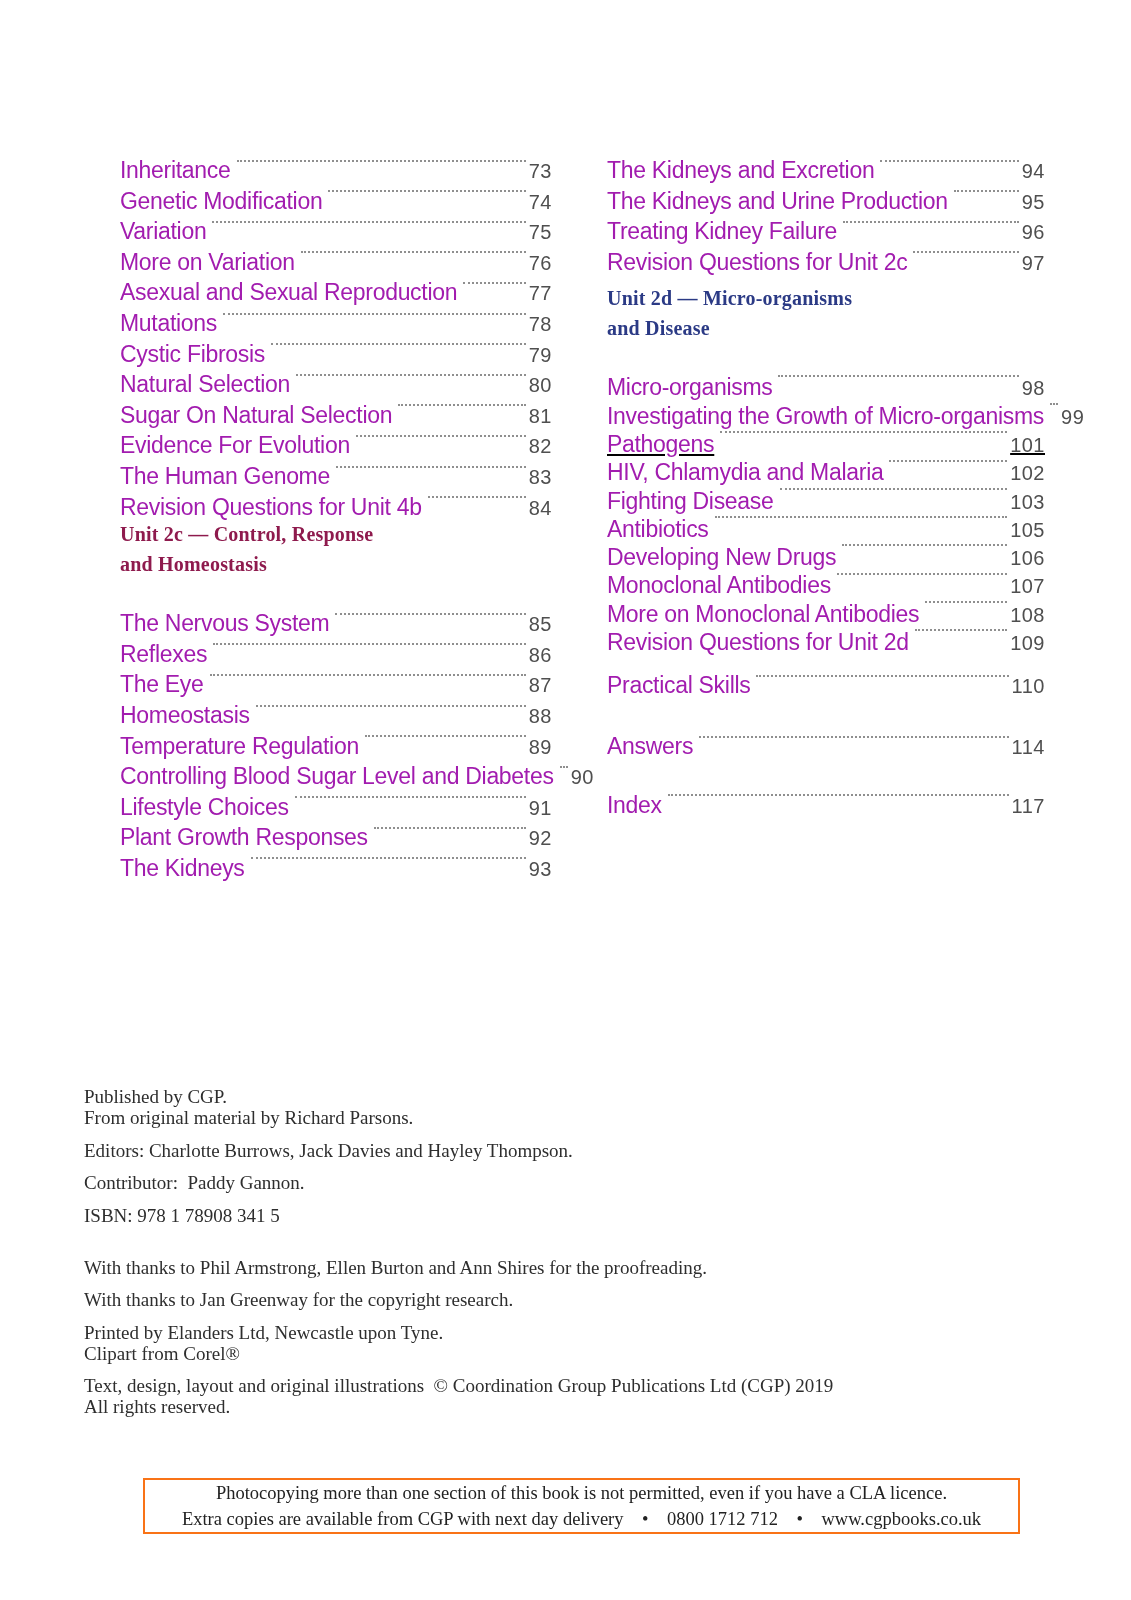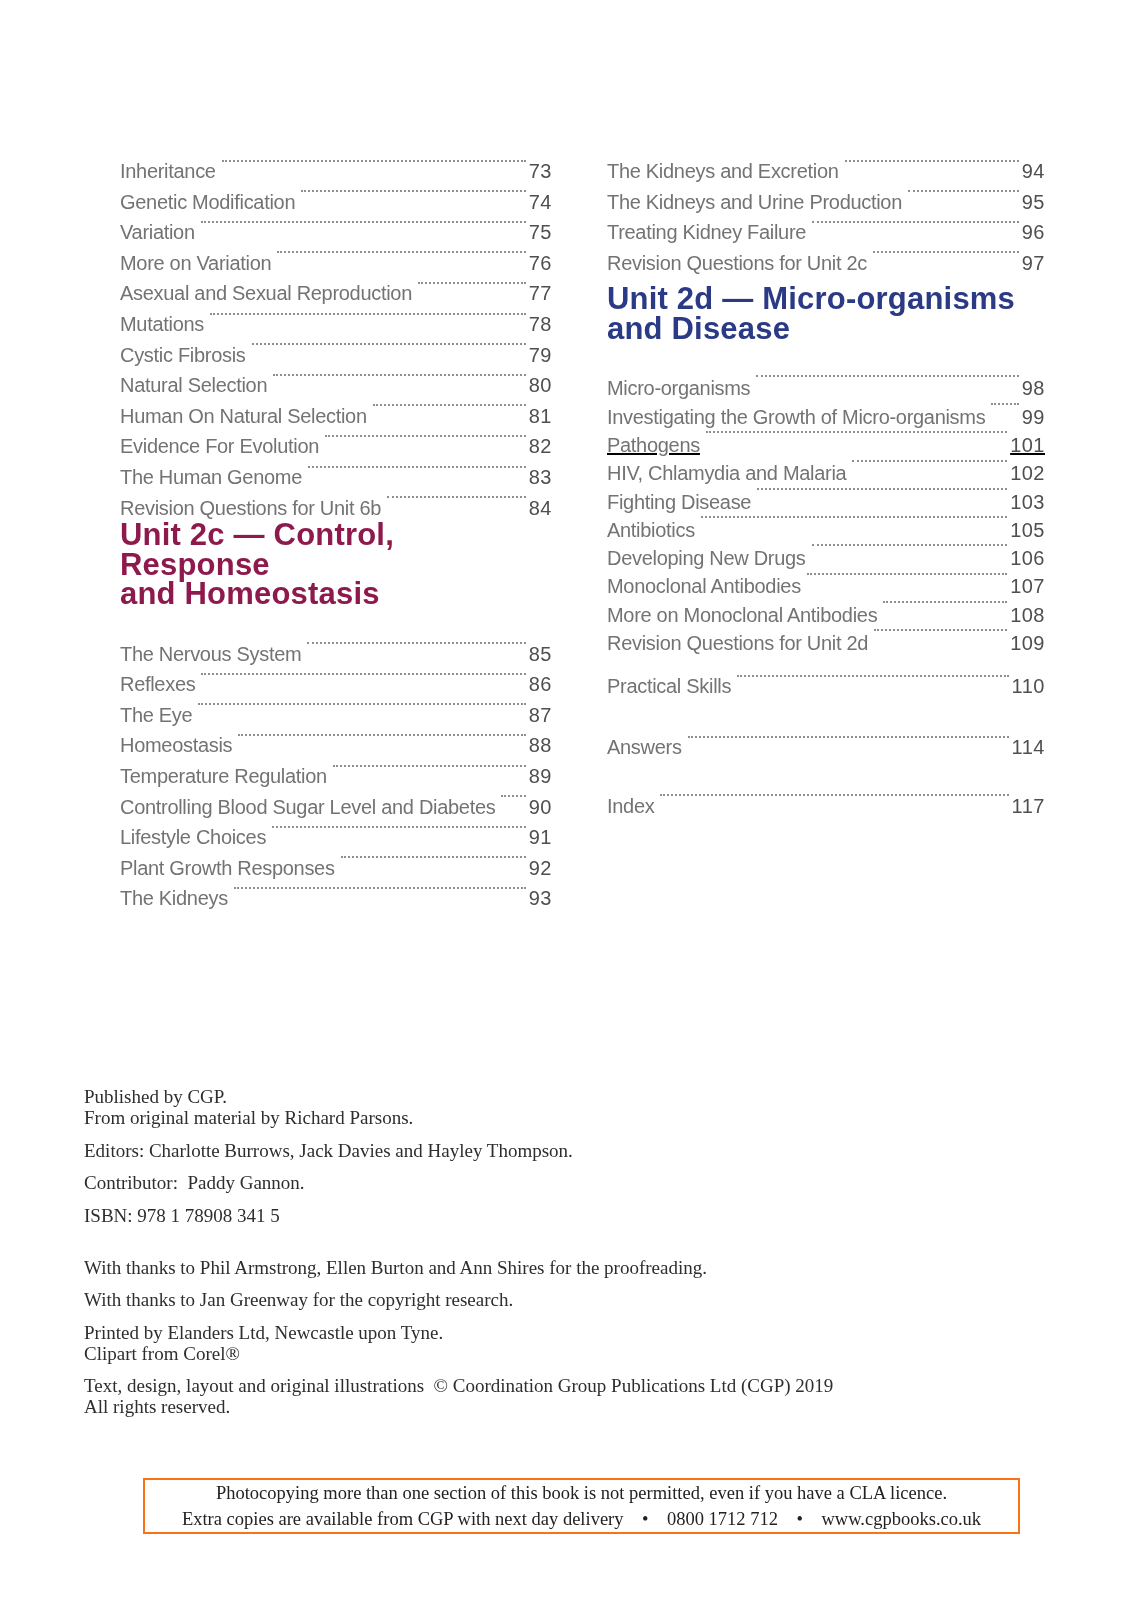--- a/index.html
+++ b/index.html
@@ -18,42 +18,42 @@
   .col-left  { left: 120px; width: 432px; }
   .col-right { left: 607px; width: 438px; }
 
   .toc-group { }
   .toc-row {
     display: flex;
     align-items: baseline;
     height: 30.6px;
   }
   .toc-title {
-    font-size: 20px;
-    color: #737373;
+    font-size: 23px;
+    color: #a21caf;
     letter-spacing: -0.3px;
     white-space: nowrap;
   }
   .toc-dots {
     flex: 1 1 auto;
     min-width: 8px;
     border-bottom: 2px dotted #8f8f8f;
     align-self: flex-end;
     margin: 0 3px 9px 6px;
   }
   .toc-page {
     font-size: 20px;
     color: #4f4f4f;
     letter-spacing: 0.5px;
     margin-top: 20px;
   }
   .toc-heading {
-    font-family: Liberation Sans, sans-serif;
+    font-family: Liberation Serif, serif;
     font-weight: bold;
-    font-size: 31px;
+    font-size: 20px;
     line-height: 29.5px;
     margin: 13px 0 14px 0;
     letter-spacing: 0.2px;
   }
 
   
   .credits {
     position: absolute;
     left: 84px; top: 1086px;
     width: 930px;
@@ -124,36 +124,36 @@
           <span class="toc-title">Cystic Fibrosis</span>
           <span class="toc-dots"></span>
           <span class="toc-page">79</span>
         </div>
         <div class="toc-row">
           <span class="toc-title">Natural Selection</span>
           <span class="toc-dots"></span>
           <span class="toc-page">80</span>
         </div>
         <div class="toc-row">
-          <span class="toc-title">Human On Natural Selection</span>
+          <span class="toc-title">Sugar On Natural Selection</span>
           <span class="toc-dots"></span>
           <span class="toc-page">81</span>
         </div>
         <div class="toc-row">
           <span class="toc-title">Evidence For Evolution</span>
           <span class="toc-dots"></span>
           <span class="toc-page">82</span>
         </div>
         <div class="toc-row">
           <span class="toc-title">The Human Genome</span>
           <span class="toc-dots"></span>
           <span class="toc-page">83</span>
         </div>
         <div class="toc-row">
-          <span class="toc-title">Revision Questions for Unit 6b</span>
+          <span class="toc-title">Revision Questions for Unit 4b</span>
           <span class="toc-dots"></span>
           <span class="toc-page">84</span>
         </div>
       </div>
       <div class="toc-heading" style="color: rgb(142, 26, 77);">
         <div>Unit 2c — Control, Response</div>
         <div>and Homeostasis</div>
       </div>
       <div class="toc-group">
         <div class="toc-row">

